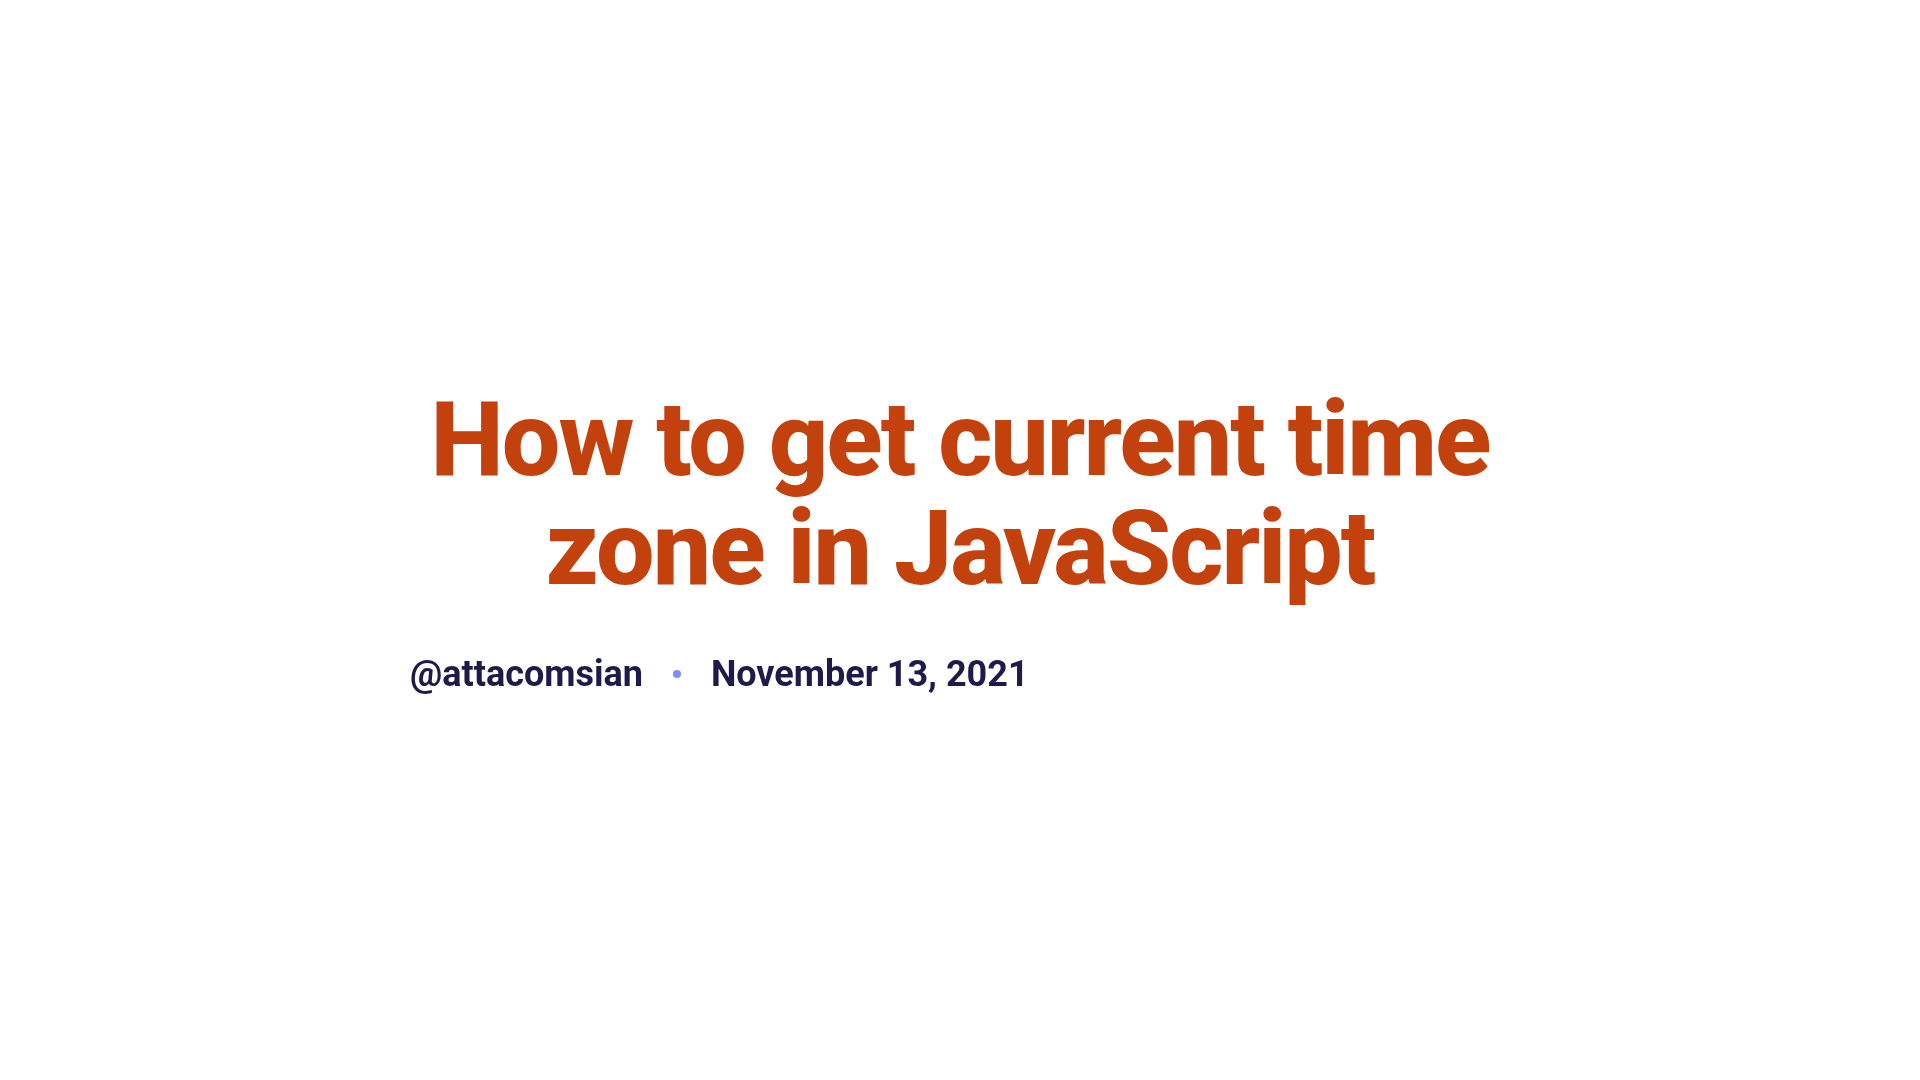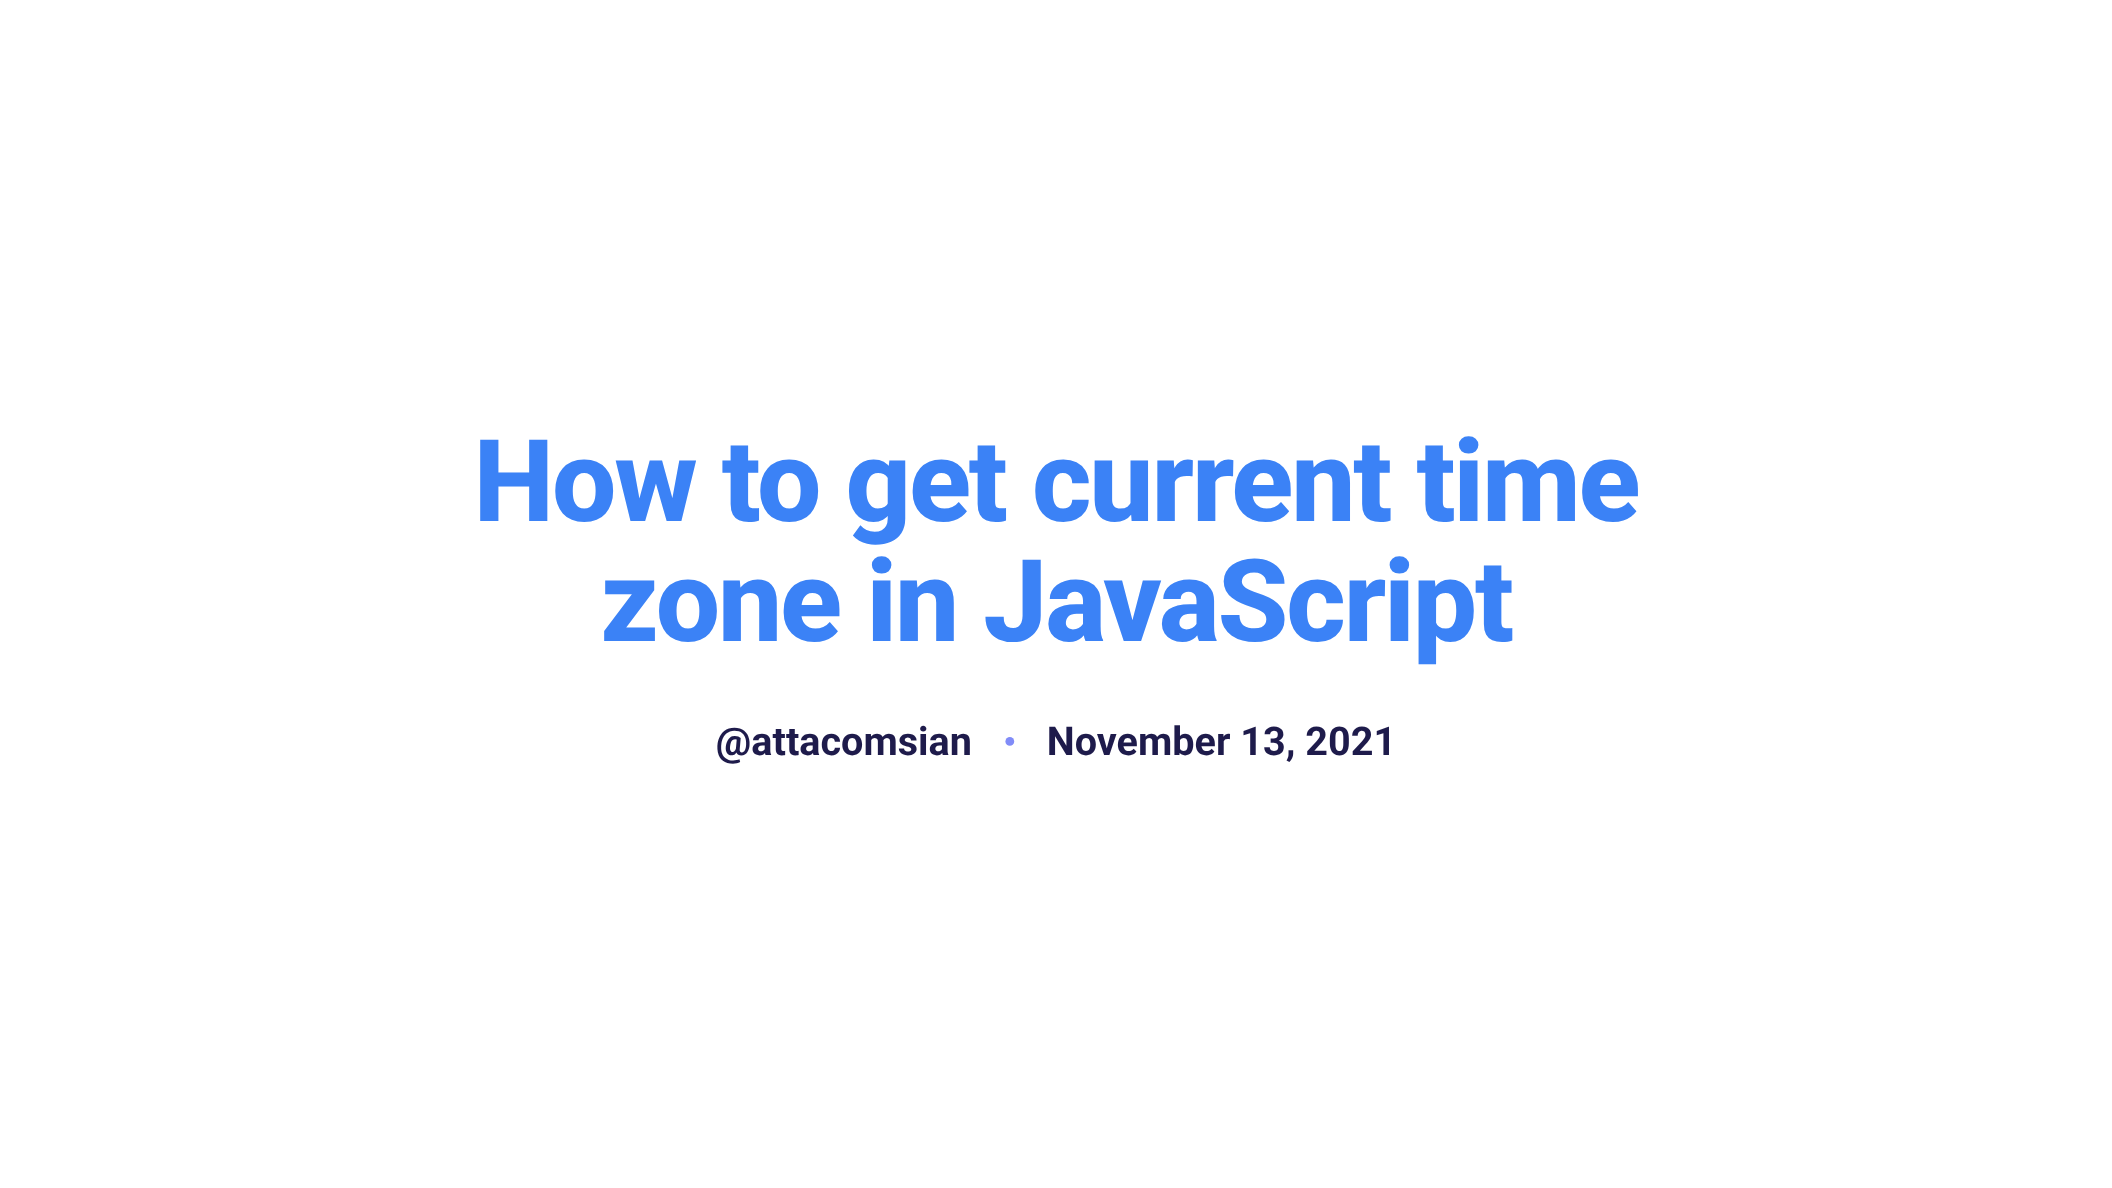--- a/index.html
+++ b/index.html
@@ -16,30 +16,29 @@
       justify-content: center;
       font-family: -apple-system, BlinkMacSystemFont, "Segoe UI", Roboto, Helvetica, Arial, sans-serif;
     }
     .container {
       text-align: center;
       max-width: 1100px;
     }
     .title {
       font-size: 104px;
       font-weight: 800;
-      color: #3b82f6;
+      color: #c2410c;
       line-height: 1.05;
       letter-spacing: -2px;
       margin-bottom: 50px;
       text-align: center;
     }
     .meta {
       display: flex;
       align-items: center;
-      justify-content: center;
       gap: 30px;
       font-size: 36px;
       font-weight: 700;
       color: #1e1b4b;
     }
     .separator {
       width: 8px;
       height: 8px;
       background: #818cf8;
       border-radius: 50%;

